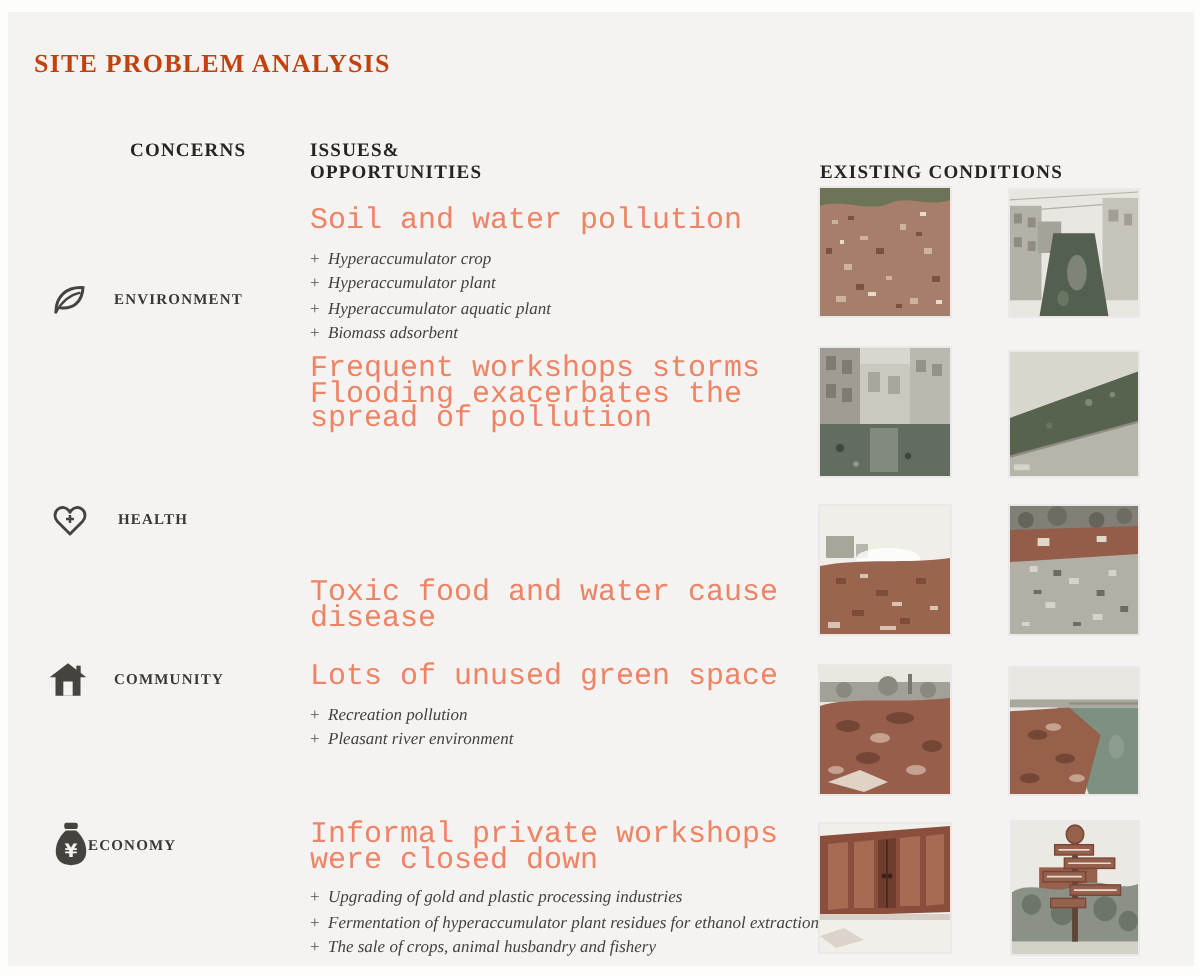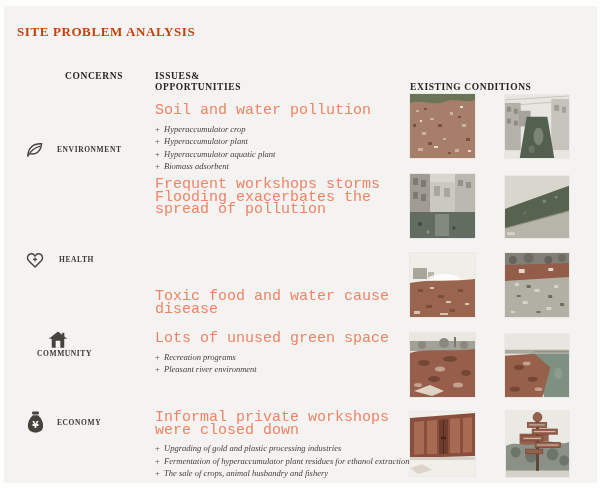--- a/index.html
+++ b/index.html
@@ -58,36 +58,36 @@
 </div>
 
 <div class="abs concern-row" style="left:25px;top:250px;">
   <svg class="concern-icon" width="20" height="19" viewBox="0 0 24 22">
     <path d="M12 20 L4.5 12.5 C2.4 10.4 2.5 6.8 4.8 5.1 C7 3.4 9.9 4 11.3 6 L12 7 L12.7 6 C14.1 4 17 3.4 19.2 5.1 C21.5 6.8 21.6 10.4 19.5 12.5 Z" fill="none" stroke="#46433e" stroke-width="1.7" stroke-linejoin="round"></path>
     <path d="M12 8.6 V13.4 M9.6 11 H14.4" fill="none" stroke="#46433e" stroke-width="1.5"></path>
   </svg>
   <span class="concern-label" style="margin-left:14px;">HEALTH</span>
 </div>
 
-<div class="abs concern-row" style="left:24px;top:330px;flex-direction:column;">
+<div class="abs concern-row" style="left:24px;top:330px;">
   <svg class="concern-icon" width="20" height="19" viewBox="0 0 24 22">
     <path d="M12 1.5 L23 10 L19.5 10 L19.5 21 L4.5 21 L4.5 10 L1 10 Z" fill="#46433e"></path>
     <rect x="17" y="3" width="2.6" height="5" fill="#46433e"></rect>
     <rect x="9.2" y="12.5" width="5.6" height="8.5" fill="#f4f3f1"></rect>
   </svg>
   <span class="concern-label" style="margin-left:13px;">COMMUNITY</span>
 </div>
 
 <div class="abs concern-row" style="left:27px;top:411px;">
   <svg class="concern-icon" width="17" height="22" viewBox="0 0 20 26">
     <rect x="6" y="0.5" width="8" height="3.6" rx="1.2" fill="#46433e"></rect>
     <path d="M7 5 C2.5 9 1 13.5 1 17.5 C1 23 5 25.5 10 25.5 C15 25.5 19 23 19 17.5 C19 13.5 17.5 9 13 5 Z" fill="#46433e"></path>
     <text x="10" y="20.5" font-size="11" fill="#f4f3f1" text-anchor="middle" font-family="DejaVu Sans, sans-serif" font-weight="bold">¥</text>
   </svg>
-  <span class="concern-label" style="margin-left:13px;">ECONOMY</span>
+  <span class="concern-label" style="">ECONOMY</span>
 </div>
 
 <div class="abs section" style="top:105px;">
   <h3 class="sec-heading">Soil and water pollution</h3>
   <ul class="sec-items">
     <li>Hyperaccumulator crop</li>
     <li>Hyperaccumulator plant</li>
     <li>Hyperaccumulator aquatic plant</li>
     <li>Biomass adsorbent</li>
   </ul>
@@ -100,21 +100,21 @@
   </h3>
 </div>
 
 <div class="abs section" style="top:253px;margin-top:38px;">
   <h3 class="sec-heading">Toxic food and water cause disease</h3>
 </div>
 
 <div class="abs section" style="top:333px;">
   <h3 class="sec-heading">Lots of unused green space</h3>
   <ul class="sec-items">
-    <li>Recreation programs</li>
+    <li>Recreation pollution</li>
     <li>Pleasant river environment</li>
   </ul>
 </div>
 
 <div class="abs section" style="top:412px;">
   <h3 class="sec-heading">Informal private workshops were closed down</h3>
   <ul class="sec-items">
     <li>Upgrading of gold and plastic processing industries</li>
     <li>Fermentation of hyperaccumulator plant residues for ethanol extraction</li>
     <li>The sale of crops, animal husbandry and fishery</li>

